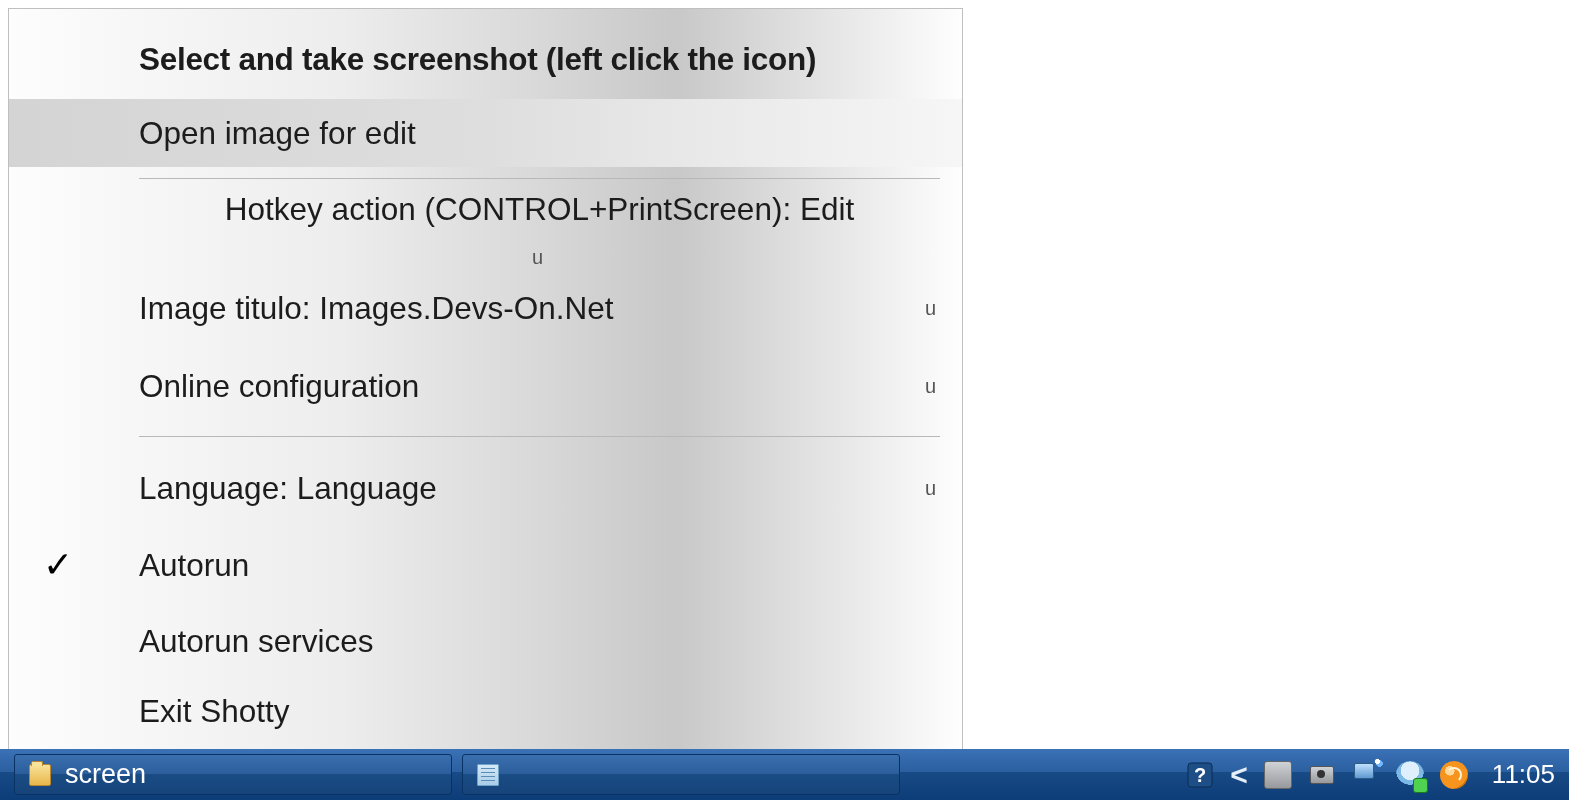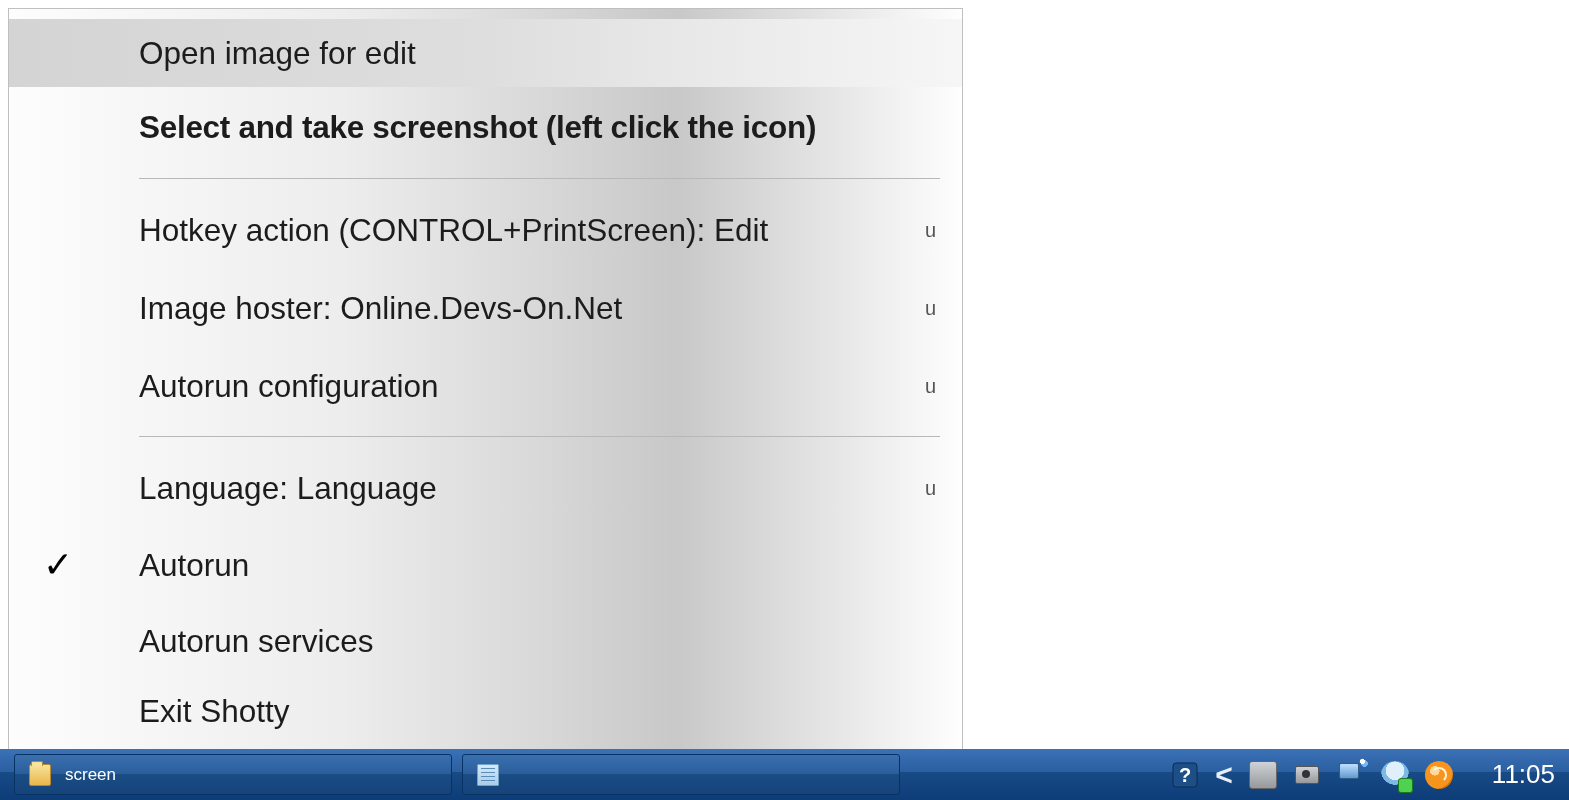--- a/index.html
+++ b/index.html
@@ -38,21 +38,21 @@
     }
     .menu-item .label { flex: 1; }
     .menu-item .arrow {
       font-size: 20px;
       color: #555;
       font-family: sans-serif;
       margin-right: 4px;
     }
     .mi-head { height: 80px; font-weight: 700; letter-spacing: -0.3px; }
     .mi-open { height: 68px; background: linear-gradient(to right, #d4d4d4 0%, #dedede 50%, #f6f6f6 100%); }
-    .mi-hotkey { height: 78px; }
+    .mi-hotkey { height: 78px; flex-direction: column; }
     .mi-hoster { height: 78px; }
     .mi-upload { height: 78px; }
     .mi-lang   { height: 78px; }
     .mi-autorun{ height: 76px; }
     .mi-online { height: 76px; }
     .mi-exit   { height: 64px; }
     .sep {
       height: 1px;
       margin: 11px 22px 12px 130px;
       background: #b8b8b8;
@@ -84,21 +84,21 @@
       height: 41px;
       padding: 0 14px;
       margin-right: 10px;
       background: linear-gradient(to bottom, #3a6fae 0%, #2b5e9b 48%, #1a4c85 49%, #16447a 100%);
       border: 1px solid #083264;
       border-radius: 3px;
     }
     .task-btn.screen { width: 438px; }
     .task-btn.notepad { width: 438px; }
     .task-btn .icn { width: 22px; height: 22px; margin-right: 14px; display: inline-block; }
-    .task-btn .txt { color: #fff; font-size: 17px; white-space: nowrap; overflow: hidden; text-overflow: ellipsis; }
+    .task-btn .txt { color: #fff; font-size: 27px; white-space: nowrap; overflow: hidden; text-overflow: ellipsis; }
     .folder-icn { background: linear-gradient(to bottom, #f7e39a 0%, #e9b64a 100%); border-radius: 2px; border: 1px solid #b8872f; position: relative; }
     .folder-icn::before { content:""; position:absolute; top:-4px; left:1px; width:10px; height:4px; background:#f7e39a; border:1px solid #b8872f; border-bottom:none; border-radius:2px 2px 0 0; }
     .note-icn { background: linear-gradient(to bottom, #d6e9f7 0%, #a9cde8 100%); border: 1px solid #6fa3c7; border-radius: 1px; position: relative; }
     .note-icn::after { content:""; position:absolute; inset:3px; background: repeating-linear-gradient(to bottom, #5a8cb5 0 1px, transparent 1px 4px); }
     .tray {
       margin-left: auto;
       display: flex;
       align-items: center;
       gap: 16px;
       color: #fff;
@@ -112,50 +112,50 @@
     .monitor-ic::before { content:""; position:absolute; left:2px; top:2px; width:18px; height:14px; background: linear-gradient(to bottom,#bfe0ff,#5f9ad1); border:1px solid #2f5d86; border-radius:2px; }
     .monitor-ic::after { content:""; position:absolute; right:-5px; top:-3px; width:11px; height:11px; border-radius:50%; background:radial-gradient(circle at 30% 30%, #fff 0 25%, transparent 26%), radial-gradient(circle,#6fb7ff 0 45%, transparent 46%); }
     .msn-ic { position: relative; }
     .msn-ic::before { content:""; position:absolute; inset:0; background: radial-gradient(circle at 50% 35%, #dfeffc 0 40%, #7cb9e6 41% 60%, transparent 61%); border-radius:50%; }
     .msn-ic::after { content:""; position:absolute; right:-4px; bottom:-4px; width:13px; height:13px; background:#4fd24f; border:1px solid #1b7a1b; border-radius:3px; }
     .orange-ic { background: radial-gradient(circle at 35% 35%, #ffd89a 0 18%, #f7941e 19% 70%, #d5760c 71% 100%); border-radius:50%; position: relative; }
     .orange-ic::after { content:""; position:absolute; inset:6px; border:2px solid #fff3d9; border-left-color:transparent; border-bottom-color:transparent; border-radius:50%; }
     .cam-ic { position:relative; }
     .cam-ic::before { content:""; position:absolute; left:2px; top:5px; width:22px; height:16px; background:linear-gradient(#cfd2d6,#97999c); border:1px solid #555; border-radius:2px; }
     .cam-ic::after { content:""; position:absolute; left:9px; top:9px; width:8px; height:8px; background:#333; border-radius:50%; }
-    .clock { font-size: 26px; color: #fff; margin-left: 23px; }
+    .clock { font-size: 26px; color: #fff; margin-left: 8px; }
   </style>
 </head>
 <body>
 
 <div class="context-menu">
   <div class="menu-gutter"></div>
 
+  <div class="menu-item mi-head">
+    <span class="label">Select and take screenshot (left click the icon)</span>
+  </div>
+
   <div class="menu-item mi-open">
     <span class="label">Open image for edit</span>
   </div>
 
-  <div class="menu-item mi-head">
-    <span class="label">Select and take screenshot (left click the icon)</span>
-  </div>
-
   <div class="sep"></div>
 
   <div class="menu-item mi-hotkey">
     <span class="label">Hotkey action (CONTROL+PrintScreen): Edit</span>
     <span class="arrow">u</span>
   </div>
 
   <div class="menu-item mi-hoster">
-    <span class="label">Image hoster: Online.Devs-On.Net</span>
+    <span class="label">Image titulo: Images.Devs-On.Net</span>
     <span class="arrow">u</span>
   </div>
 
   <div class="menu-item mi-upload">
-    <span class="label">Autorun configuration</span>
+    <span class="label">Online configuration</span>
     <span class="arrow">u</span>
   </div>
 
   <div class="sep"></div>
 
   <div class="menu-item mi-lang">
     <span class="label">Language: Language</span>
     <span class="arrow">u</span>
   </div>
 

